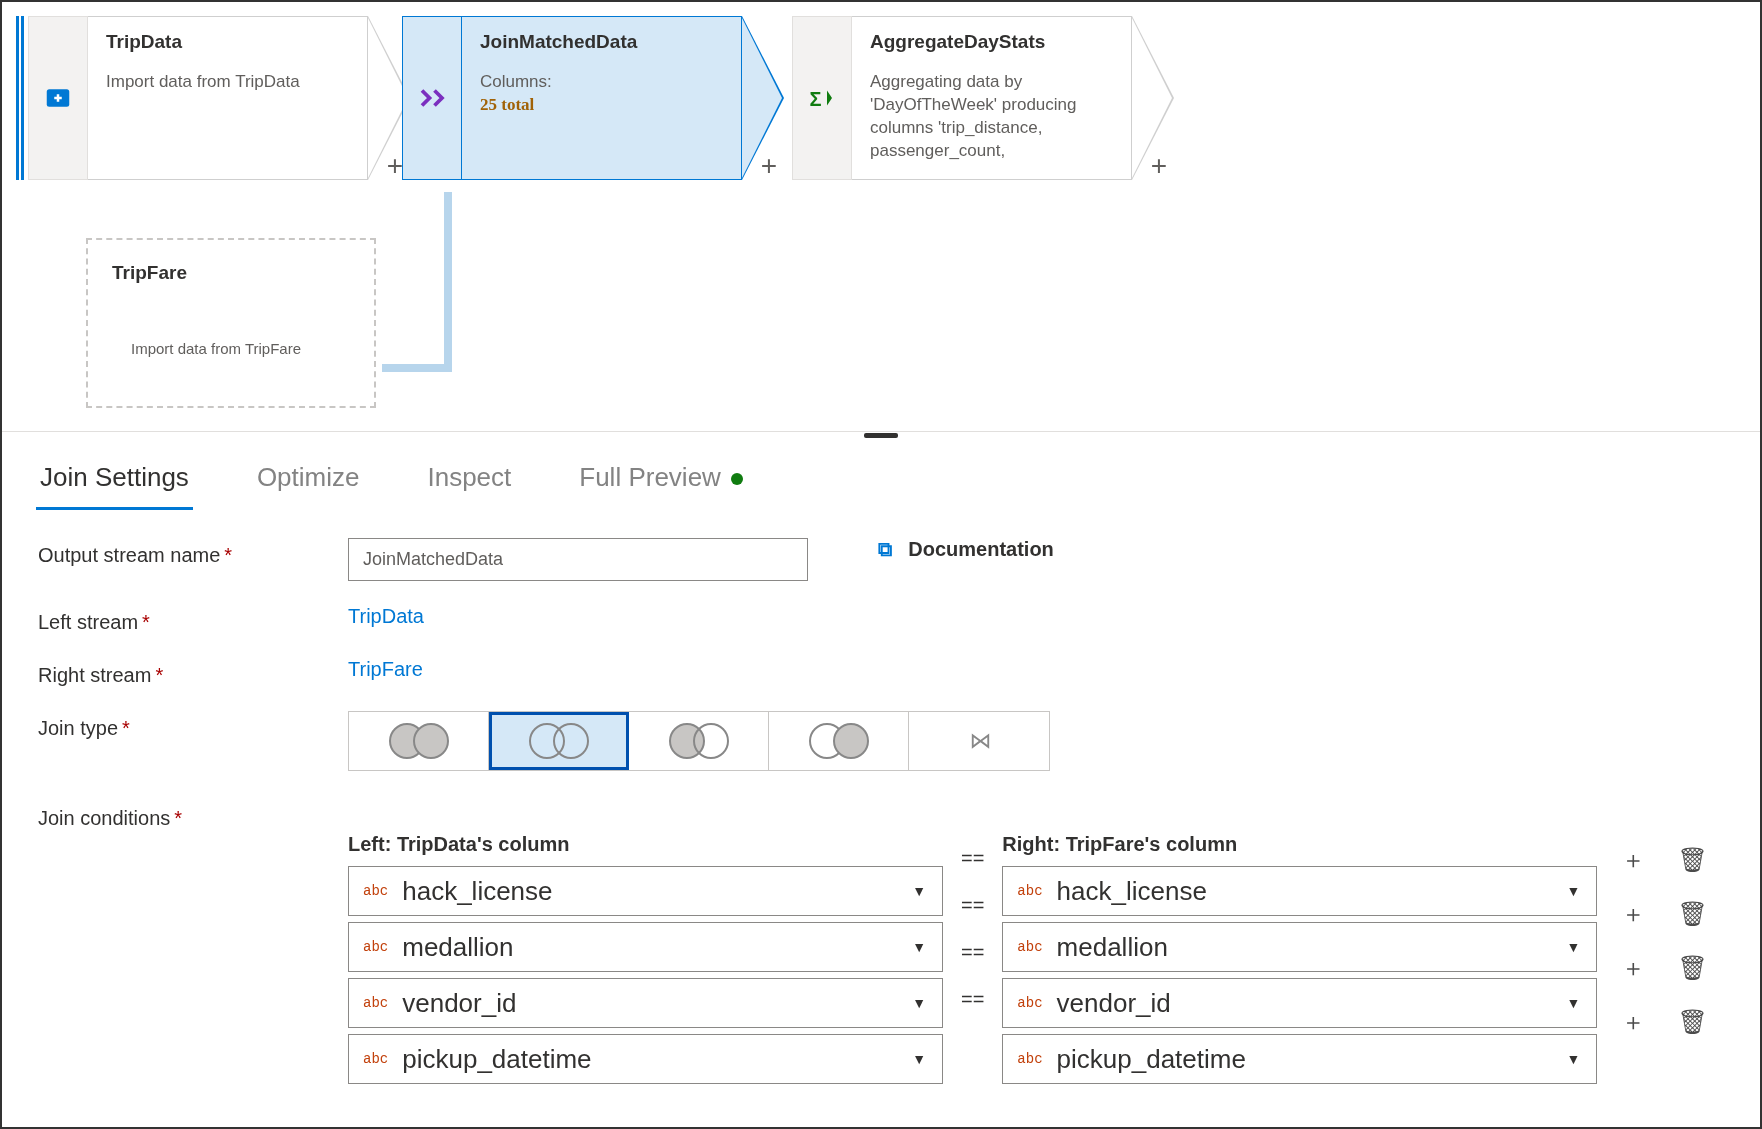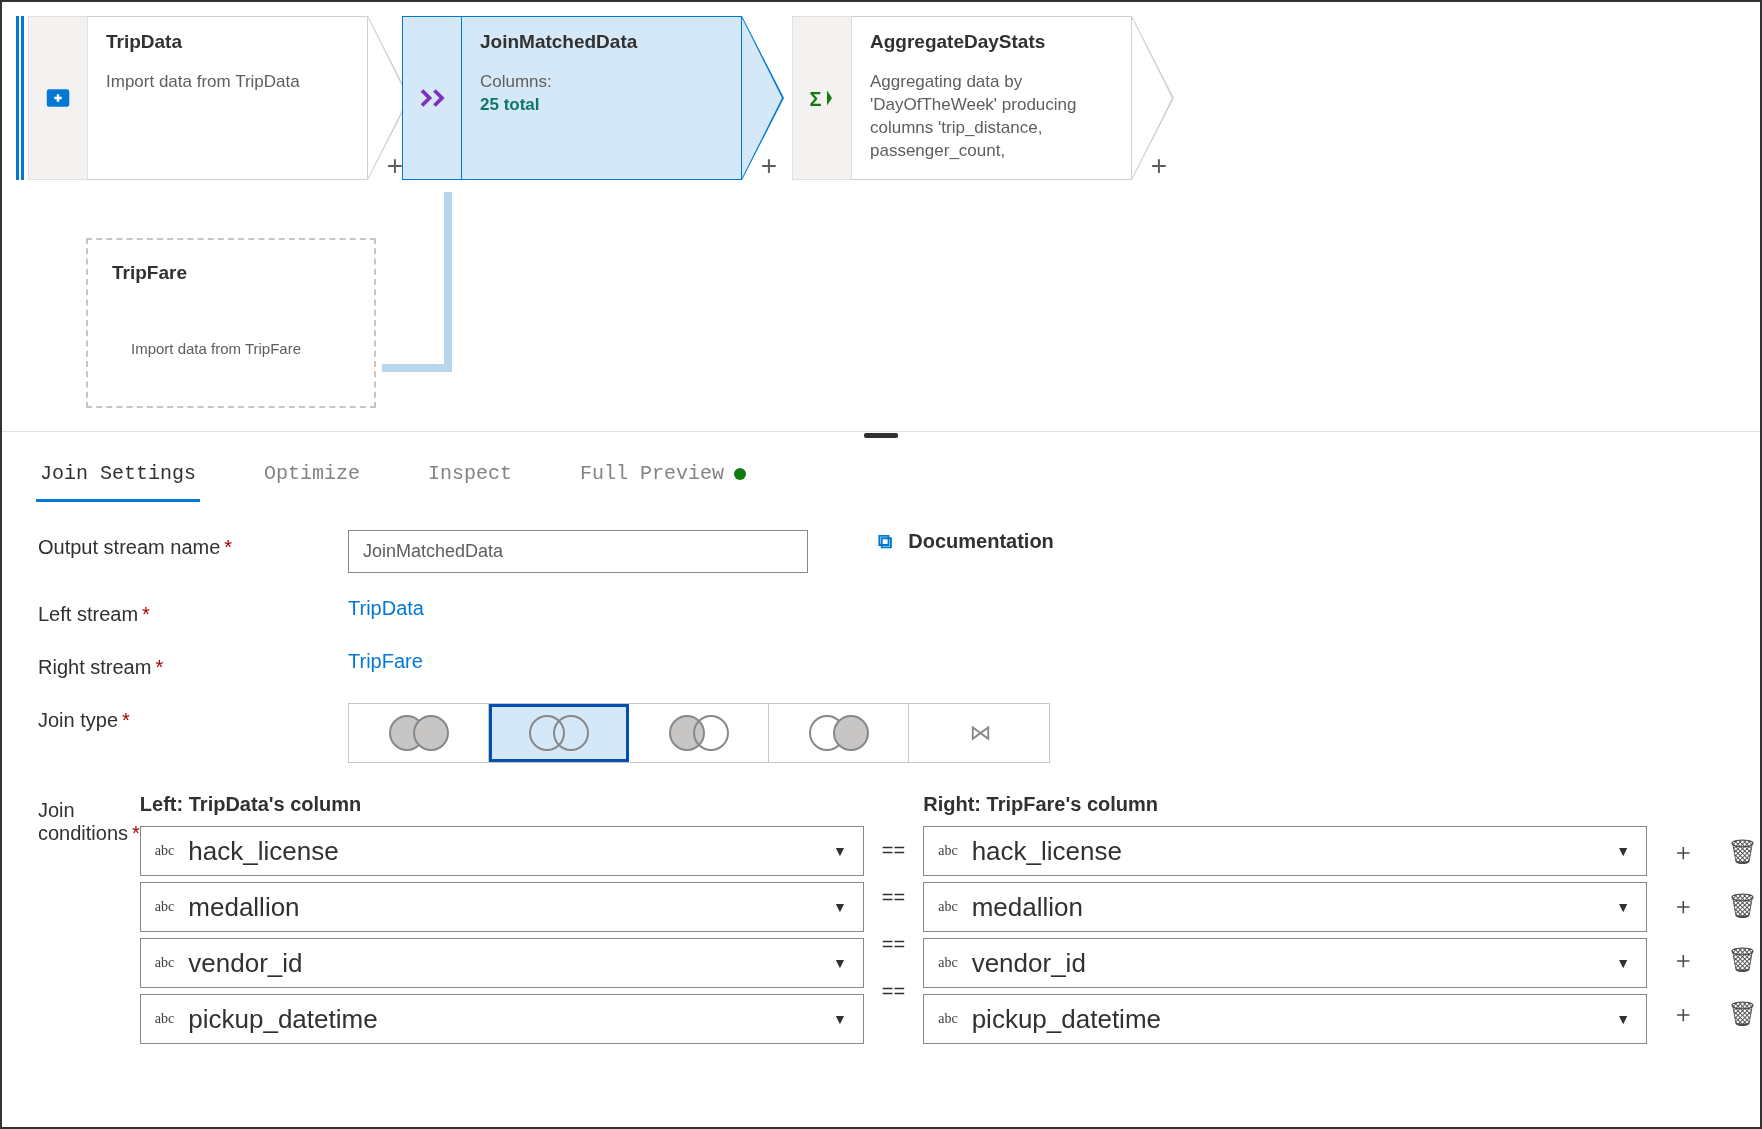--- a/index.html
+++ b/index.html
@@ -119,22 +119,21 @@
   .tabs {
     display: flex;
     gap: 60px;
     padding: 14px 34px 0;
     border-bottom: 0;
   }
   .tab {
     padding: 10px 4px 14px;
     color: #838383;
     cursor: pointer;
-    font-size: 20px;
-    font-family: Liberation Mono, monospace;
+    font-size: 26px;
   }
   .tab.active { color: #323130; border-bottom: 3px solid #0078d4;}
   .tab .dot { display:inline-block; width:12px;height:12px;border-radius:50%;background:#107c10; margin-left:10px; vertical-align:middle;}
   
   .form { padding: 28px 36px; }
   .row { display:flex; align-items:flex-start; margin-bottom: 24px;}
   .label { width: 310px; font-size:20px; padding-top:6px;}
   .req { color:#a80000; margin-left:4px;}
   .text-input {
     border:1px solid #8a8886;
@@ -163,31 +162,31 @@
   .venn { position:relative; width:60px; height:36px;}
   .venn .c { position:absolute; width:36px;height:36px;border:2px solid #888;border-radius:50%;}
   .venn .c1{left:0;} .venn .c2{right:0;}
   .venn.fill-both .c{background:#c8c6c4;}
   .venn.fill-left .c1{background:#c8c6c4;}
   .venn.fill-right .c2{background:#c8c6c4;}
   .cross-icon{font-size:22px;letter-spacing:-3px;color:#888;}
   
   .cond-header{font-weight:600;font-size:20px;margin-bottom:10px;}
   .cond-area{display:flex;gap:18px;align-items:flex-start;}
-  .cond-col{width:724px;}
+  .cond-col{width:595px;margin-top:32px;}
   .cond-eq{display:flex;flex-direction:column;gap:24px;padding-top:46px;font-size:20px;color:#323130;}
   .cond-actions{display:flex;flex-direction:column;gap:20px;padding-top:42px;}
   .cond-row{
     display:flex;align-items:center;
     border:1px solid #8a8886;
     padding:0;
     height:50px;
     margin-bottom:6px;
   }
-  .abc{font-size:14px;color:#404040;padding:0 14px;font-family:Liberation Serif, serif;text-align:center;}
+  .abc{font-size:14px;color:#c2410c;padding:0 14px;font-family:Liberation Mono, monospace;text-align:center;}
   .cond-val{flex:1;font-size:26px;}
   .dd{padding:0 16px;font-size:14px;cursor:pointer;}
   .act{display:flex;gap:20px;align-items:center;}
   .icon-btn{border:none;background:none;cursor:pointer;font-size:24px;color:#4b4b4b;}
   svg.mini{width:30px;height:30px;}
 </style>
 </head>
 <body>
 
 <div class="canvas">
@@ -217,21 +216,21 @@
   <div class="node selected" style="left:400px;top:14px;height:164px;">
     <div class="node-icon">
       <svg class="mini" viewBox="0 0 24 24">
           <path d="M4 6l6 6-6 6" stroke="#7b2fbf" stroke-width="3" fill="none"></path>
           <path d="M14 6l6 6-6 6" stroke="#7b2fbf" stroke-width="3" fill="none"></path>
         </svg>
     </div>
     <div class="node-body">
       <div class="node-title">JoinMatchedData</div>
       <div class="node-sub">Columns:</div>
-      <div class="node-sub" style="font-weight:600;color:#0f766e;">25 total</div>
+      <div class="node-sub" style="font-weight:600;color:#a16207;font-family:Liberation Serif, serif;">25 total</div>
       <button class="plus-btn">+</button>
     </div>
     <div class="node-arrow">
         <div class="arrow-shape"></div>
       </div>
   </div>
 
   <div class="node" style="left:790px;top:14px;height:164px;">
     <div class="node-icon">
       <svg class="mini" viewBox="0 0 24 24">

